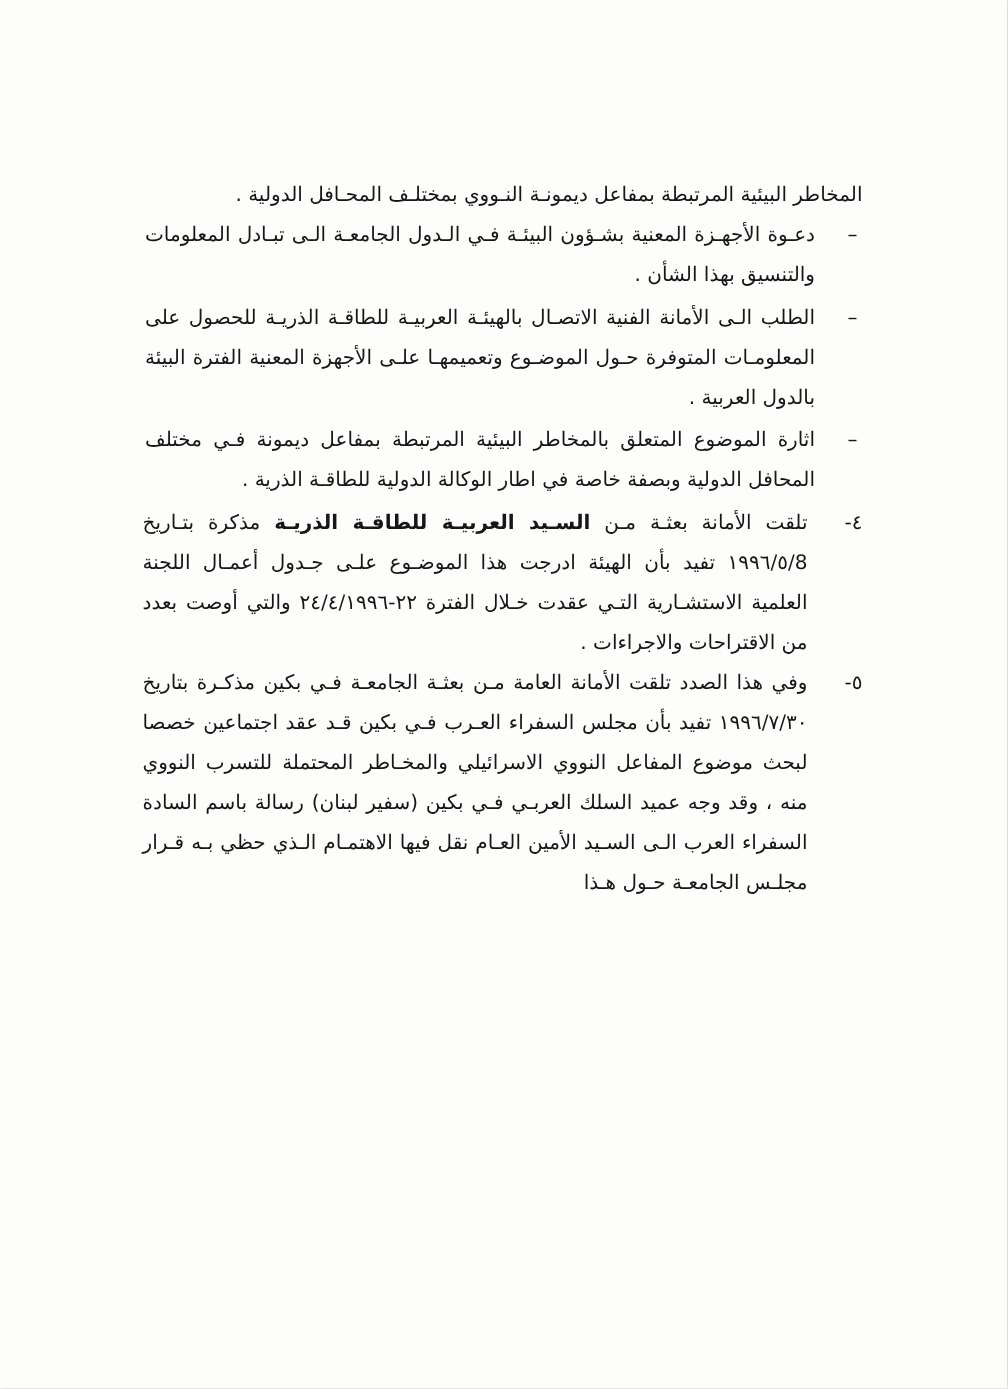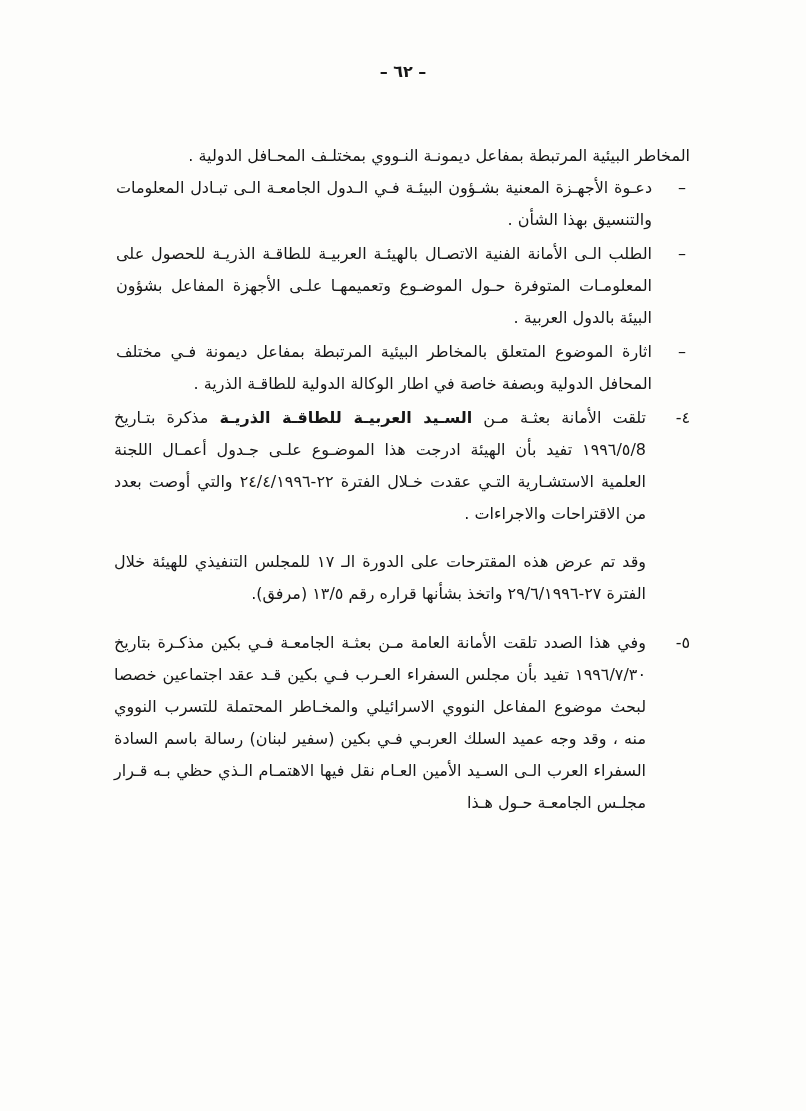--- a/index.html
+++ b/index.html
@@ -60,52 +60,50 @@
     margin-top: 16px;
     margin-bottom: 17px;
   }
   .bold { font-weight: bold; }
 </style>
 </head>
 <body>
 
 <div class="sheet">
 
-  <div class="page-number">– ٦٢ –</div>
 
   <div class="content">
 
     <p class="para intro">المخاطر البيئية المرتبطة بمفاعل ديمونـة النـووي بمختلـف المحـافل الدولية .</p>
 
 
     <div class="bullets">
 
       <div class="hang bullet">
         <span class="marker">–</span>
         <span class="body">دعـوة الأجهـزة المعنية بشـؤون البيئـة فـي الـدول الجامعـة الـى تبـادل المعلومات والتنسيق بهذا الشأن .</span>
       </div>
 
       <div class="hang bullet">
         <span class="marker">–</span>
-        <span class="body">الطلب الـى الأمانة الفنية الاتصـال بالهيئـة العربيـة للطاقـة الذريـة للحصول على المعلومـات المتوفرة حـول الموضـوع وتعميمهـا علـى الأجهزة المفاعل بشؤون البيئة بالدول العربية .</span>
+        <span class="body">الطلب الـى الأمانة الفنية الاتصـال بالهيئـة العربيـة للطاقـة الذريـة للحصول على المعلومـات المتوفرة حـول الموضـوع وتعميمهـا علـى الأجهزة المعنية الفترة البيئة بالدول العربية .</span>
       </div>
 
       <div class="hang bullet">
         <span class="marker">–</span>
         <span class="body">اثارة الموضوع المتعلق بالمخاطر البيئية المرتبطة بمفاعل ديمونة فـي مختلف المحافل الدولية وبصفة خاصة في اطار الوكالة الدولية للطاقـة الذرية .</span>
       </div>
 
     </div>
 
     <div class="hang numbered item4">
       <span class="marker">٤-</span>
       <span class="body"><span>تلقت الأمانة بعثـة مـن </span><b class="bold">السـيد العربيـة للطاقـة الذريـة</b><span> مذكرة بتـاريخ ١٩٩٦/٥/8 تفيد بأن الهيئة ادرجت هذا الموضـوع علـى جـدول أعمـال اللجنة العلمية الاستشـارية التـي عقدت خـلال الفترة ٢٢-٢٤/٤/١٩٩٦ والتي أوصت بعدد من الاقتراحات والاجراءات .</span></span>
     </div>
 
-    <p class="para followup">وقد تم عرض هذه المقترحات على الدورة الـ ١٧ للمجلس التنفيذي للهيئة خلال الفترة ٢٧-٢٩/٦/١٩٩٦ واتخذ بشأنها قراره رقم ١٣/٥ (مرفق).</p>
 
     <div class="hang numbered item5">
       <span class="marker">٥-</span>
       <span class="body">وفي هذا الصدد تلقت الأمانة العامة مـن بعثـة الجامعـة فـي بكين مذكـرة بتاريخ ١٩٩٦/٧/٣٠ تفيد بأن مجلس السفراء العـرب فـي بكين قـد عقد اجتماعين خصصا لبحث موضوع المفاعل النووي الاسرائيلي والمخـاطر المحتملة للتسرب النووي منه ، وقد وجه عميد السلك العربـي فـي بكين (سفير لبنان) رسالة باسم السادة السفراء العرب الـى السـيد الأمين العـام نقل فيها الاهتمـام الـذي حظي بـه قـرار مجلـس الجامعـة حـول هـذا</span>
     </div>
 
   </div>
 
 </div>
 

